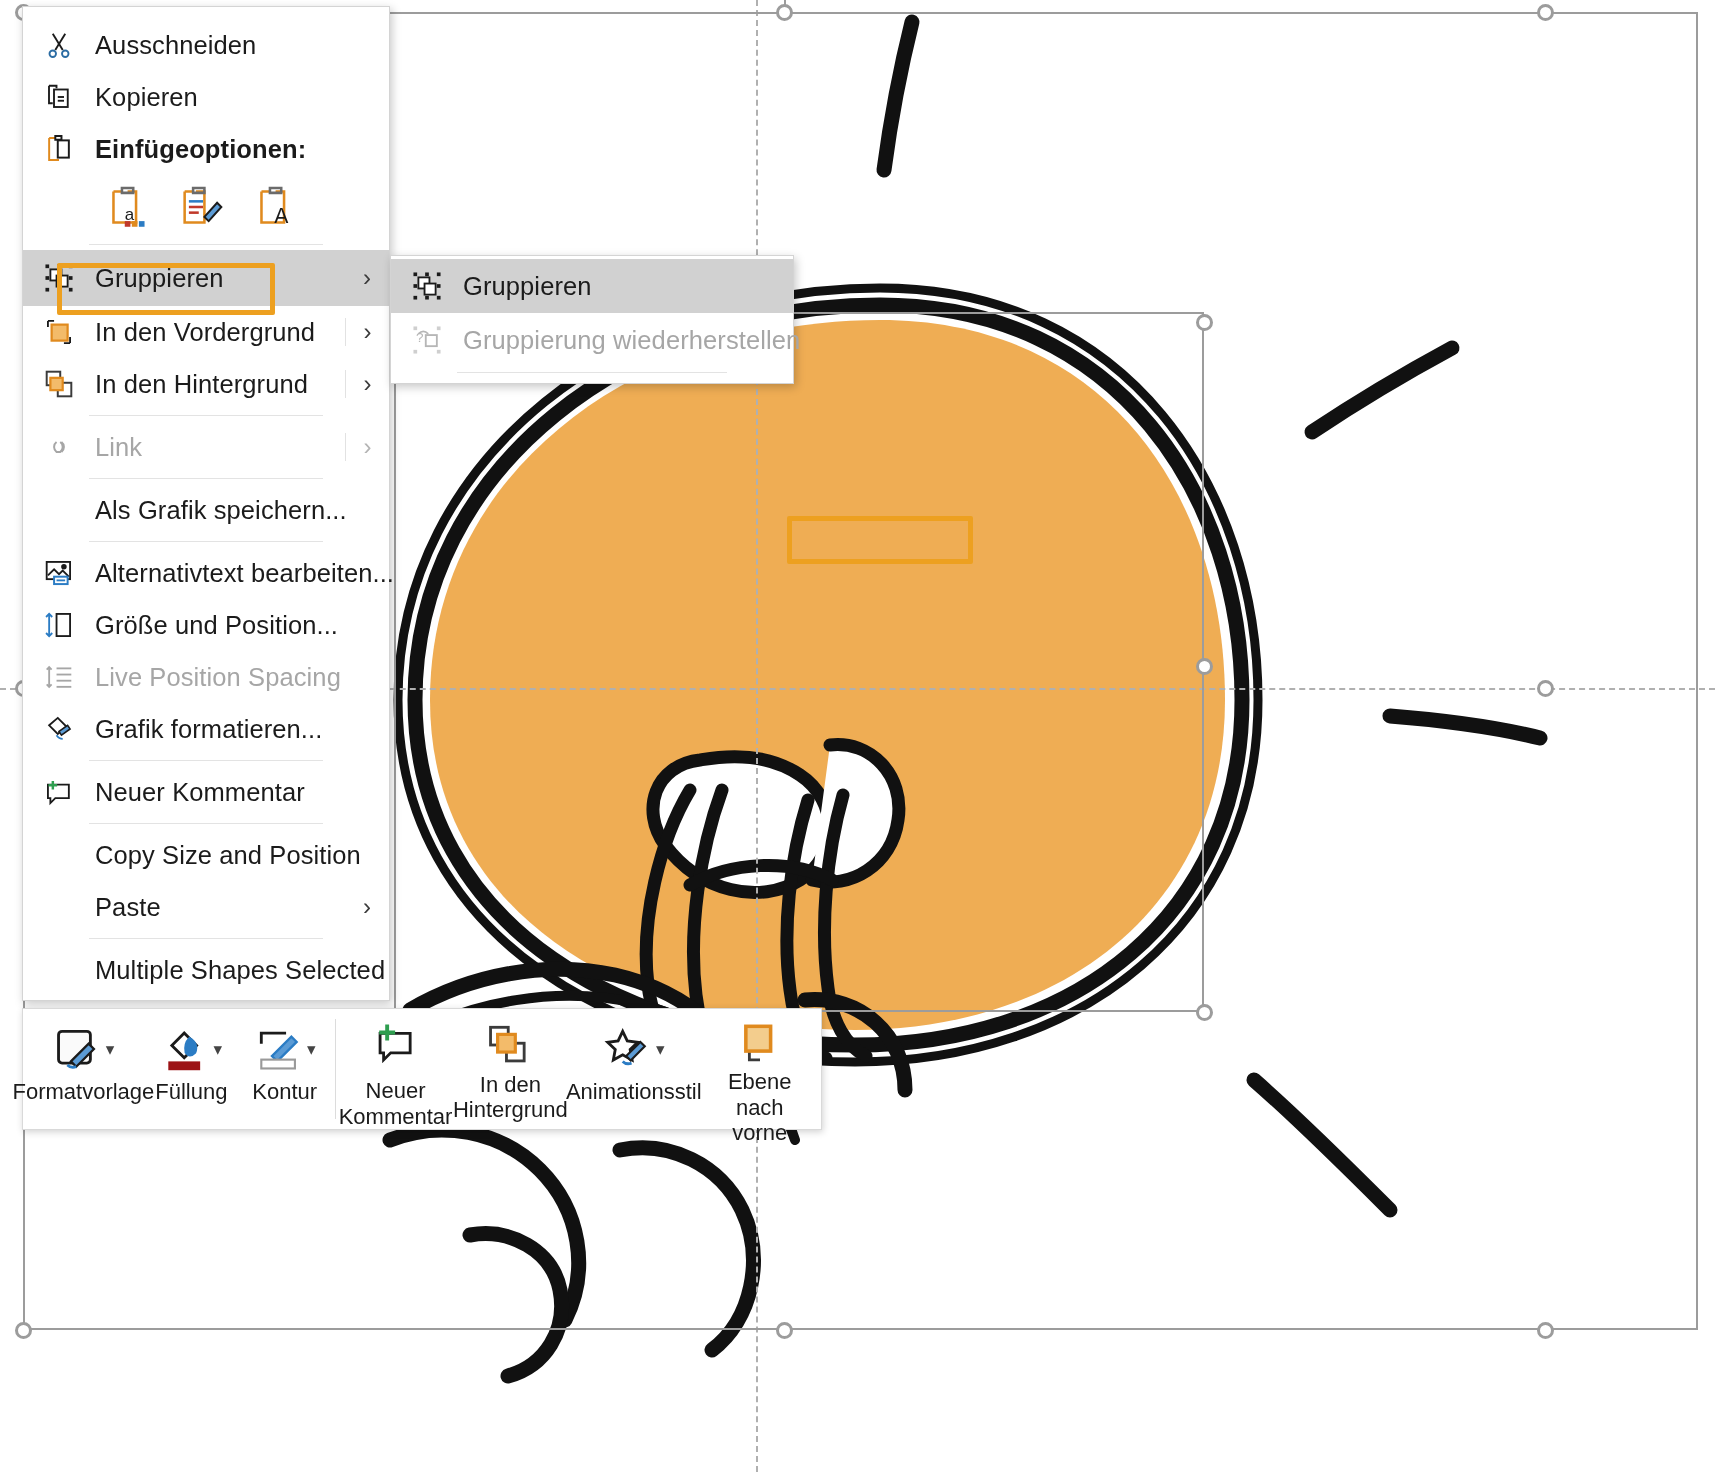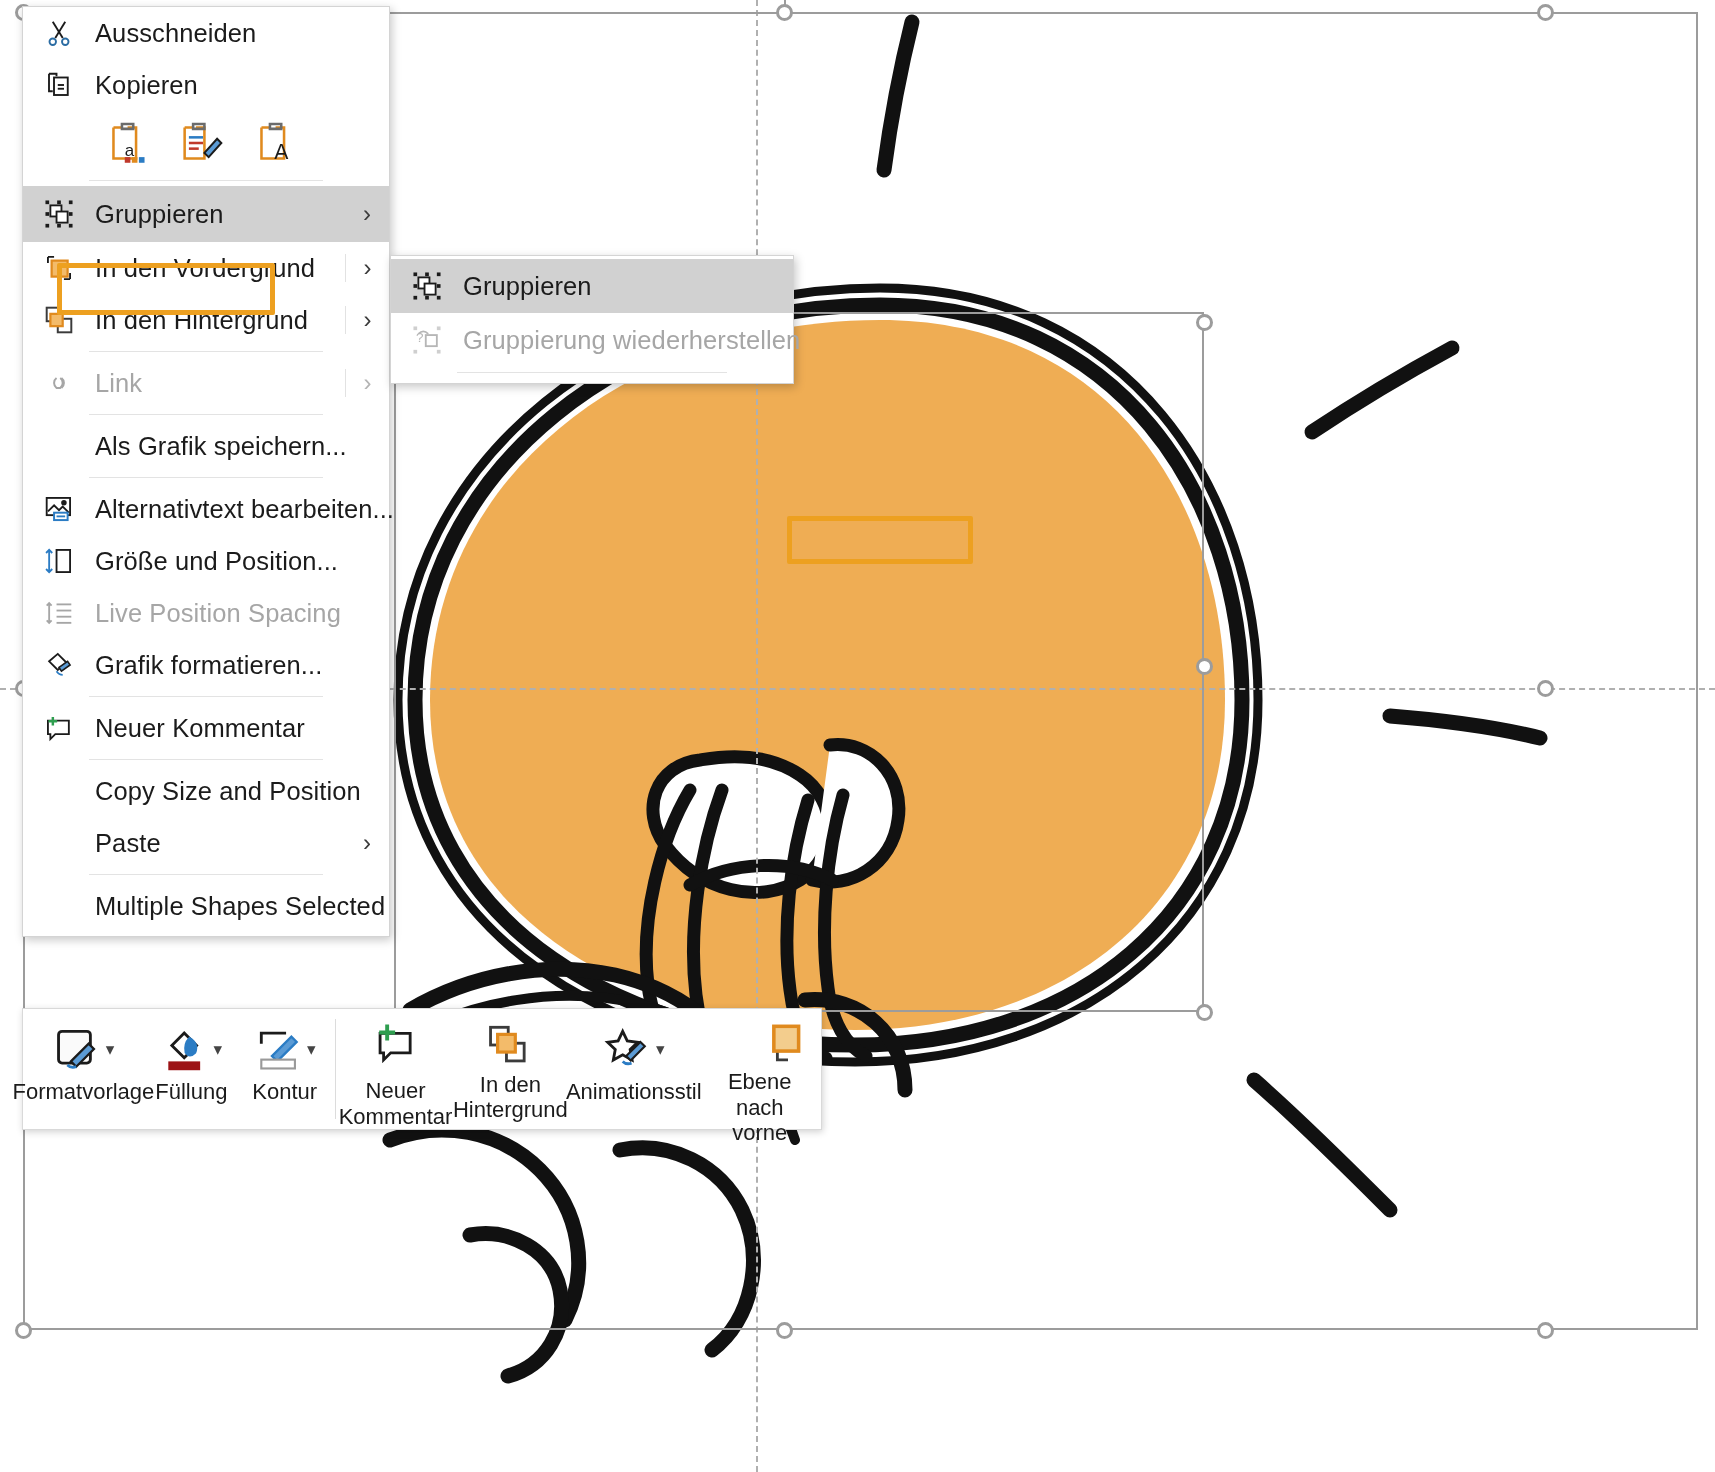--- a/index.html
+++ b/index.html
@@ -52,21 +52,21 @@
     width: 0; height: 16px;
     border-left: 2px solid #9c9c9c;
   }
 
   
   .ctx-menu {
     position: absolute;
     background: #ffffff;
     border: 1px solid #d4d4d4;
     box-shadow: 2px 3px 9px rgba(0,0,0,0.22);
-    padding: 0 0 4px 0;
+    padding: 12px 0 4px 0;
     z-index: 40;
   }
   #context-menu { left: 22px; top: 6px; width: 368px; }
 
   .mi {
     position: relative;
     display: flex;
     align-items: center;
     height: 52px;
     padding-left: 0;
@@ -252,20 +252,31 @@
           <path d="M4 3 h6 v2 M4 3 v14 h3"></path>
           <rect x="8" y="6" width="11" height="14" fill="#fff"></rect>
           <line x1="11" y1="12" x2="16" y2="12"></line>
             <line x1="11" y1="15" x2="16" y2="15"></line>
         </svg>
       </span>
       <span class="lbl">Kopieren</span>
       <span class="arrow"></span>
     </div>
 
+    <div class="mi header">
+      <span class="ic">
+        <svg width="30" height="32" viewBox="0 0 24 26" fill="none" stroke="#e08a1e" stroke-width="1.6">
+          <path d="M4 4 h5 M4 4 v18 h8"></path>
+          <path d="M9 2.5 h5 v3 h-5 z" stroke="#1b1b1b"></path>
+          <rect x="11" y="6" width="9" height="14" fill="#fff" stroke="#1b1b1b"></rect>
+        </svg>
+      </span>
+      <span class="lbl">Einfügeoptionen:</span>
+      <span class="arrow"></span>
+    </div>
 
     <div class="paste-icons">
       <span>
         <svg width="44" height="48" viewBox="0 0 30 34" fill="none" stroke="#e08a1e" stroke-width="1.8">
           <path d="M4 6 h6 M4 6 v22 h16 v-22 h-6"></path>
           <path d="M10 3.5 h8 v3.5 h-8 z" stroke="#6b6b6b"></path>
           <text x="12" y="26" font-size="12" fill="#1b1b1b" stroke="none" font-family="Liberation Sans">a</text>
           <rect x="12" y="27" width="4" height="4" fill="#c0392b" stroke="none"></rect>
           <rect x="17" y="27" width="4" height="4" fill="#e08a1e" stroke="none"></rect>
           <rect x="22" y="27" width="4" height="4" fill="#2b7cc4" stroke="none"></rect>
@@ -561,21 +572,21 @@
         <svg width="50" height="46" viewBox="0 0 28 26" fill="none" stroke="#1b1b1b" stroke-width="1.6">
           <path d="M11 3 l2.6 5.4 l5.9 .8 l-4.3 4.1 l1.1 5.9 l-5.3 -2.9 l-5.3 2.9 l1.1 -5.9 l-4.3 -4.1 l5.9 -.8 z" fill="#fff"></path>
           <path d="M13 17 l8 -8 l2.5 2.5 l-8 8 z" fill="#5b9bd5" stroke="#1b1b1b" stroke-width="1.2"></path>
           <path d="M11 20 q2 2 5 1" stroke="#2b7cc4"></path>
         </svg>
         <span class="caret">▾</span>
       </span>
       <span class="tb-lbl">Animationsstil</span>
     </div>
 
-    <div class="tb-item" style="width:140px;align-items:flex-end;">
+    <div class="tb-item" style="width:140px;">
       <span class="tb-ic">
         <svg width="50" height="46" viewBox="0 0 28 26" fill="none" stroke="#3b3b3b" stroke-width="1.6">
           <path d="M8 16 v6 h6" stroke="#3b3b3b"></path>
           <rect x="6" y="3" width="14" height="14" fill="#f3cd8d" stroke="#e08a1e" stroke-width="2"></rect>
         </svg>
       </span>
       <span class="tb-lbl">Ebene nach
 vorne</span>
     </div>
 

